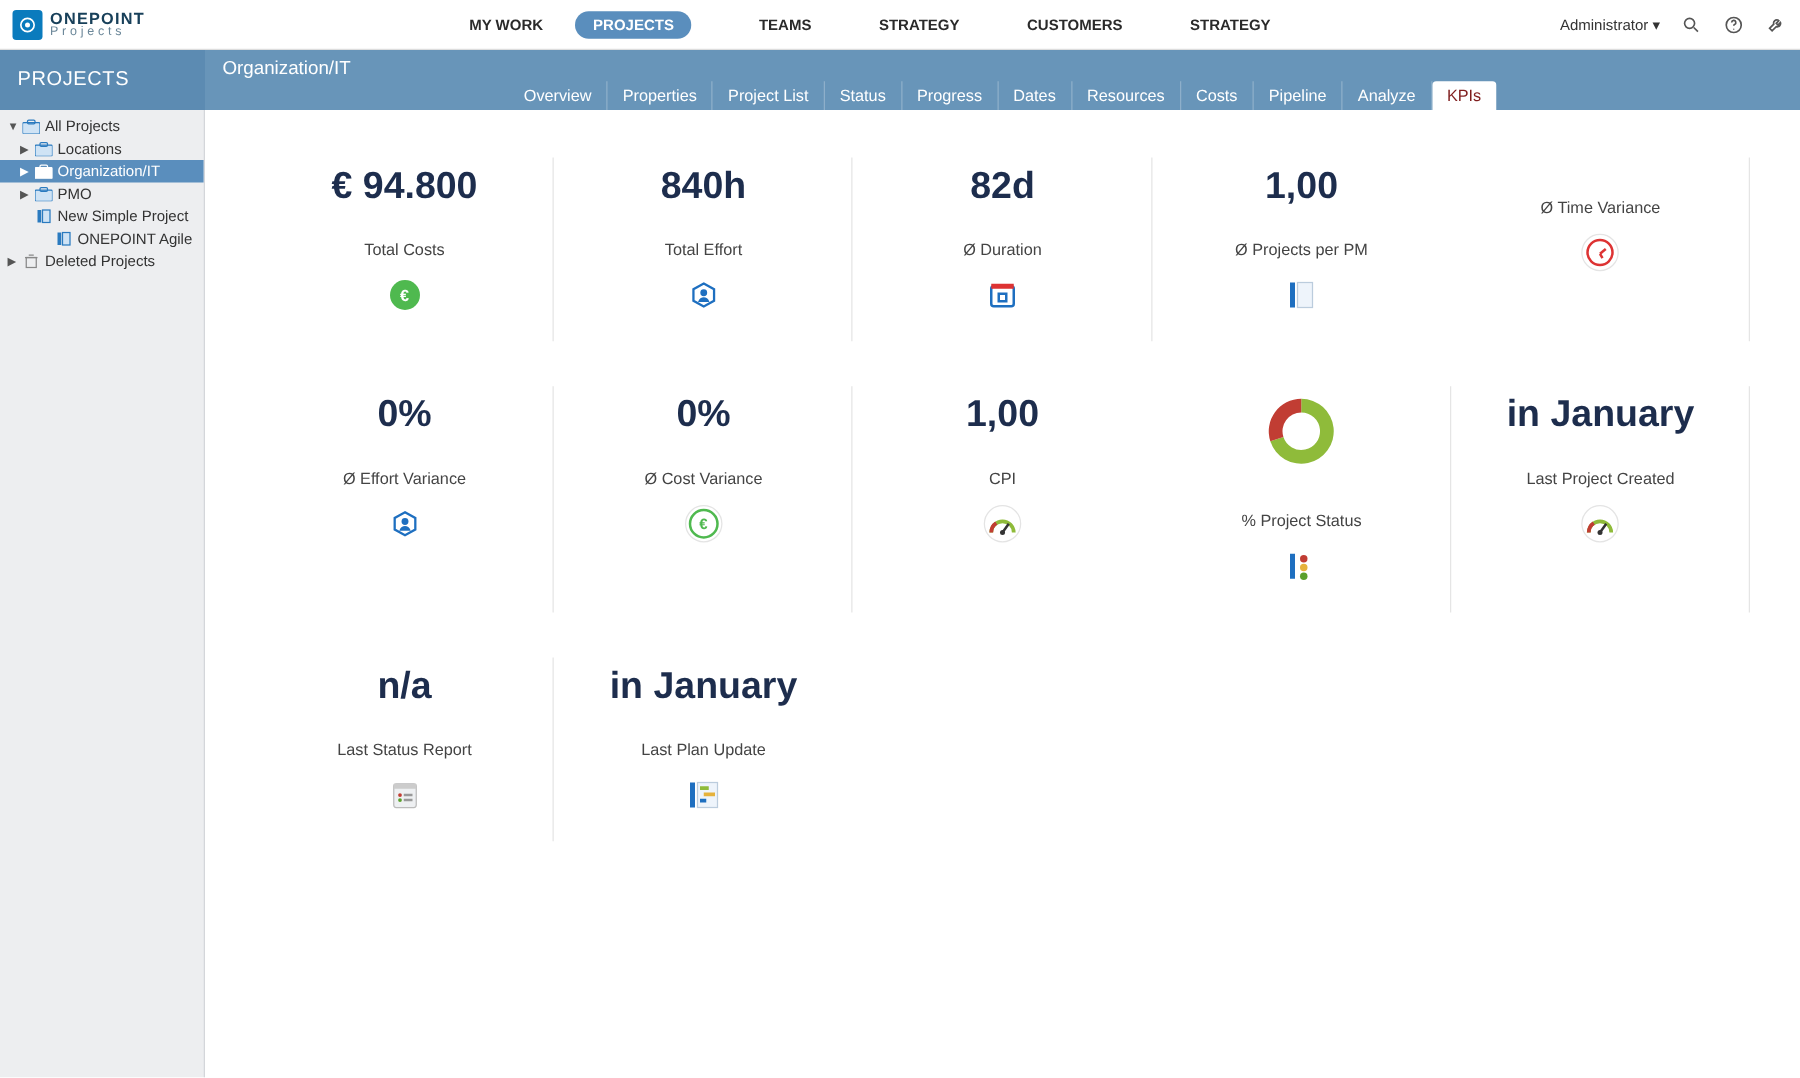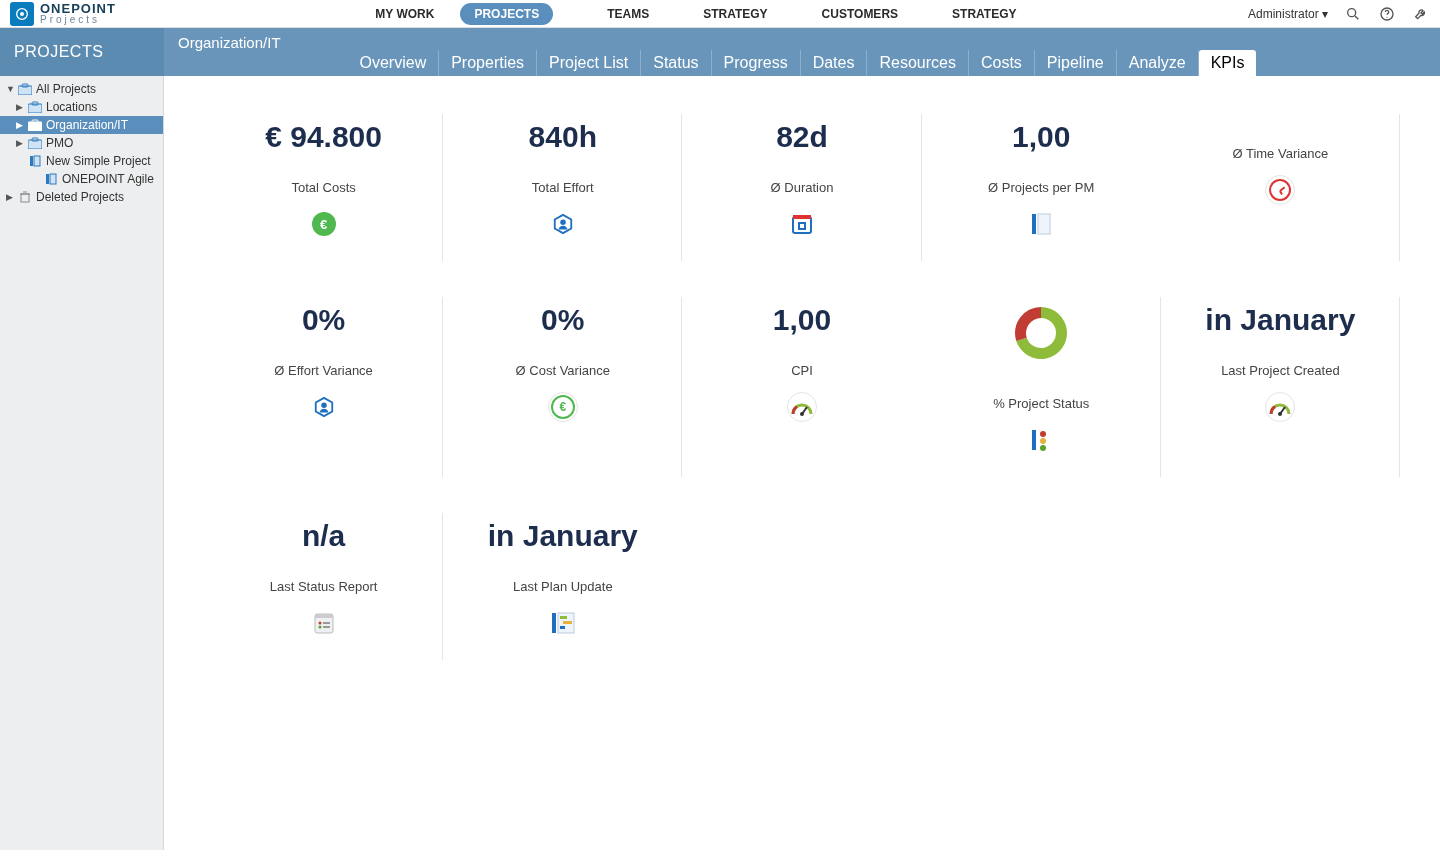--- a/index.html
+++ b/index.html
@@ -1,42 +1,42 @@
 <!DOCTYPE html>
 <html><head>
 <meta charset="utf-8">
 <style>
   * { box-sizing: border-box; margin: 0; padding: 0; }
   html, body { height: 100%; font-family: Arial, Helvetica, sans-serif; font-size: 13px; color: #333; }
 
   
-  .topbar { height: 28px; display: flex; align-items: center; padding: 0 10px; border-bottom: 1px solid #ddd; }
+  .topbar { height: 40px; display: flex; align-items: center; padding: 0 10px; border-bottom: 1px solid #ddd; }
   .logo { display: flex; align-items: center; gap: 6px; }
   .logo-mark { width: 24px; height: 24px; background:#0a7bbd; border-radius:3px; display:flex; align-items:center; justify-content:center; }
   .logo-mark svg { width:16px; height:16px; }
   .logo-text { line-height: 1; }
   .logo-text .l1 { font-weight: 700; letter-spacing: 1px; font-size: 13px; color:#18405a;}
   .logo-text .l2 { font-size: 10px; letter-spacing: 3px; color:#6b8799; }
   .nav { flex: 1; display: flex; justify-content: center; gap: 26px; align-items: center; }
   .nav a { font-weight: 700; font-size: 12px; color: #2a2a2a; text-decoration: none; cursor:pointer;padding-left:28px; }
   .nav a.active { background:#5a8ebd; color:#fff; padding:4px 14px; border-radius: 12px; }
   .top-right { display:flex; align-items:center; gap:16px; }
   .top-right .user { font-size:12px; color:#333; cursor:pointer; }
   .top-right .icon-btn { width:18px; height:18px; color:#555; cursor:pointer; display:flex; align-items:center; justify-content:center; }
 
   
   .pageheader { height: 48px; background:#6895b9; display:flex; align-items:flex-end; color:#fff; }
   .pageheader .side { width: 164px; background:#5c8bb2; height:100%; display:flex; align-items:center; padding-left:14px; font-size:16px; letter-spacing:0.5px; }
   .pageheader .main { flex:1; height:100%; display:flex; flex-direction:column; }
   .pageheader .crumb { padding:6px 14px 0 14px; font-size:15px; }
   .tabs { display:flex; gap:0; margin-left:auto; margin-right:auto; align-items:flex-end; height:24px; padding-bottom:0; }
   .pageheader .tabrow { flex:1; display:flex; align-items:flex-end; justify-content:center; }
-  .tab { padding:4px 12px; font-size:16px; color:#fff; border-right:1px solid rgba(255,255,255,0.25); cursor:pointer; }
+  .tab { padding:4px 12px; font-size:13px; color:#fff; border-right:1px solid rgba(255,255,255,0.25); cursor:pointer; }
   .tab:last-child { border-right:none; }
-  .tab.active { background:#fff; color:#000000; border-radius:3px 3px 0 0;text-align:center; }
+  .tab.active { background:#fff; color:#7f1d1d; border-radius:3px 3px 0 0;text-align:center; }
 
   
   .body { display:flex; height: calc(100% - 88px); }
   .sidebar { width:164px; background:#edeef0; border-right:1px solid #d4d6da; overflow:auto; padding-top:4px; font-size:12px; }
   .tree-item { display:flex; align-items:center; gap:4px; padding:2px 4px 2px 6px; cursor:pointer; white-space:nowrap; }
   .tree-item.sel { background:#5a8ebd; color:#fff; }
   .tree-caret { width:8px; font-size:9px; color:#555; }
   .tree-item.sel .tree-caret{ color:#fff;}
   .tree-icon { width:14px; height:12px; display:inline-flex; align-items:center; justify-content:center; }
   .content { flex:1; overflow:auto; padding: 20px 40px; }

